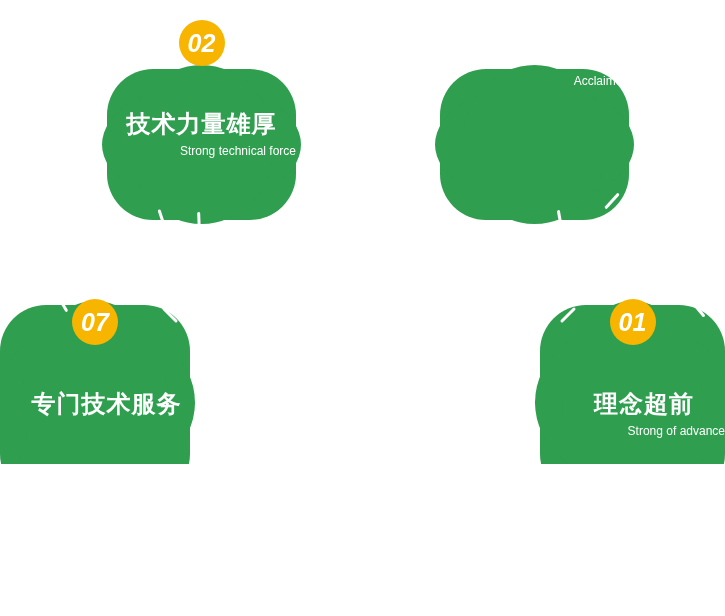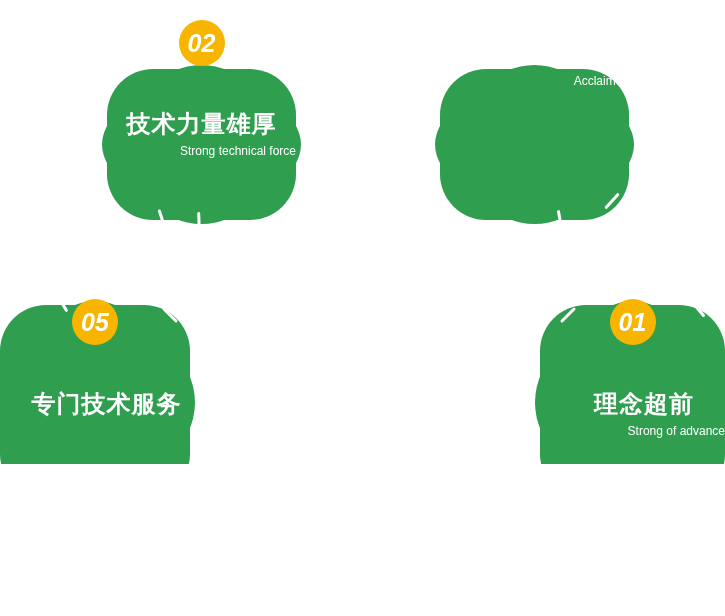--- a/index.html
+++ b/index.html
@@ -124,21 +124,21 @@
     <span class="tick" style="left:177px;top:12px;transform:translate(-50%,-50%) rotate(45deg);"></span>
     <span class="tick" style="left:172px;top:132px;transform:translate(-50%,-50%) rotate(-48deg);"></span>
     <span class="tick" style="left:120px;top:151px;transform:translate(-50%,-50%) rotate(80deg);"></span>
     <div class="card-content">
       <div class="subtitle">Acclaimed</div>
     </div>
   </div>
 
   <div class="card card--tall" id="card-01">
     <div class="badge badge--overlap">
-      <span class="num">05</span>
+      <span class="num">07</span>
     </div>
     <span class="tick" style="left:62px;top:-2px;transform:translate(-50%,-50%) rotate(60deg);"></span>
     <span class="tick" style="left:170px;top:10px;transform:translate(-50%,-50%) rotate(45deg);"></span>
     <span class="tick" style="left:18px;top:176px;transform:translate(-50%,-50%) rotate(45deg);"></span>
     <span class="tick" style="left:112px;top:196px;transform:translate(-50%,-50%) rotate(86deg);"></span>
     <div class="card-content">
       <div class="title">专门技术服务</div>
     </div>
   </div>
 

